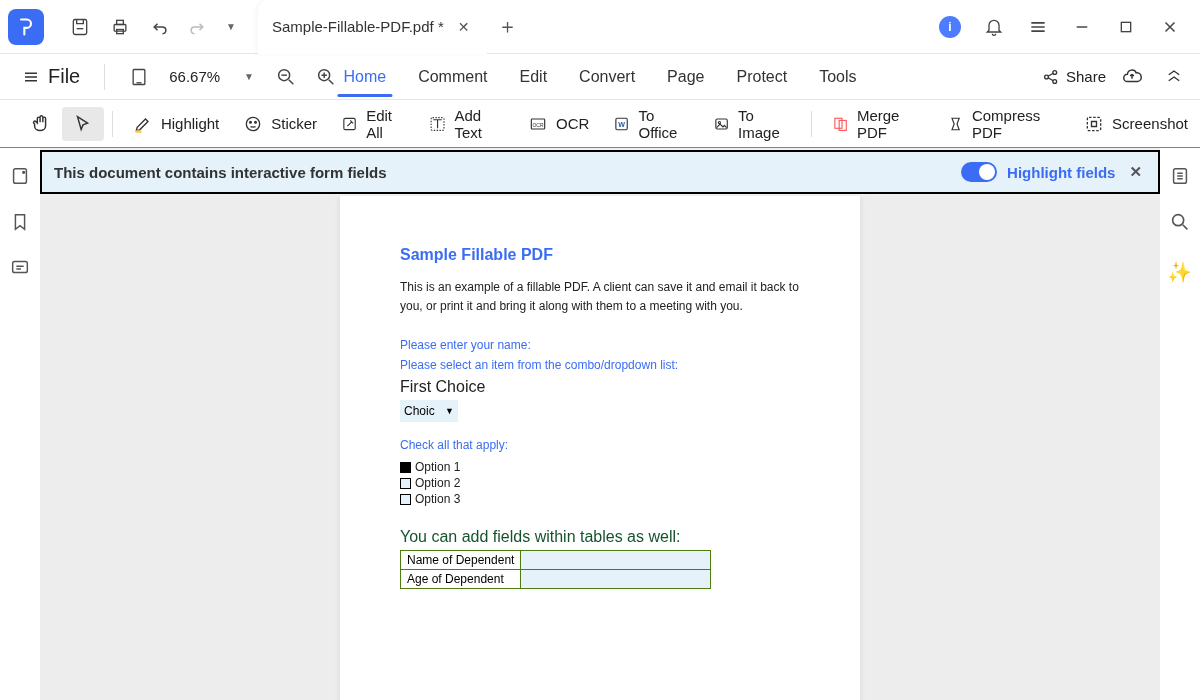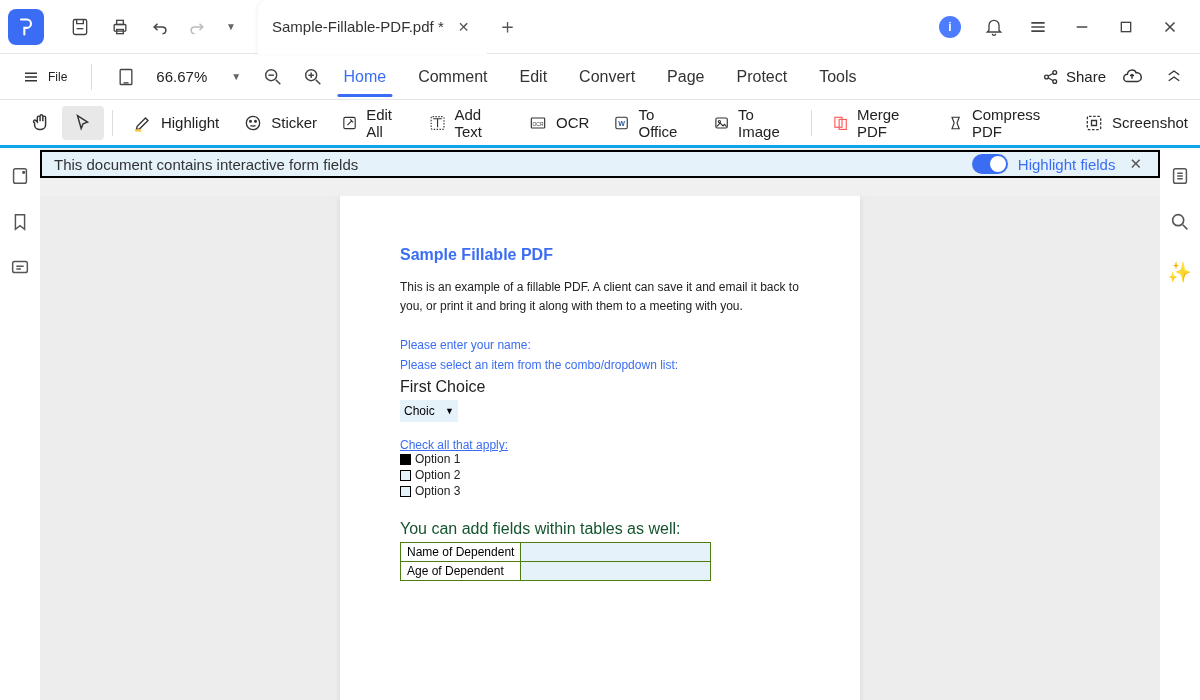--- a/index.html
+++ b/index.html
@@ -14,42 +14,42 @@
   .tab { height: 54px; background: #fff; display: flex; align-items: center; padding: 8px 14px; border-top-left-radius: 10px; border-top-right-radius: 10px; box-shadow: -2px 0 4px rgba(0,0,0,0.04); margin-left: 10px; gap: 10px; font-size: 15px; color: #333; }
   .tab-close { font-size: 14px; color: #555; cursor: pointer; padding: 2px 4px; }
   .tab-add { width: 40px; display: flex; align-items: center; justify-content: center; font-size: 20px; color: #555; cursor: pointer; }
   .win-ctrls { margin-left: auto; display: flex; align-items: center; gap: 0; padding-right: 8px; }
   .win-btn { width: 44px; height: 44px; display: flex; align-items: center; justify-content: center; cursor: pointer; }
   .notif-dot { width: 22px; height: 22px; background: #4e7cff; border-radius: 50%; display:flex;align-items:center;justify-content:center;color:#fff;font-size:12px;font-weight:bold;}
 
   
   .menubar { height: 46px; background: #fff; display: flex; align-items: center; border-bottom: 1px solid #e5e5e5; }
   .mb-left { display: flex; align-items: center; gap: 8px; padding-left: 16px; }
-  .hamburger-file { display:flex; align-items:center; gap:8px; font-size:12px; color:#222; cursor:pointer; padding: 4px 6px;}
+  .hamburger-file { display:flex; align-items:center; gap:8px; font-size:20px; color:#222; cursor:pointer; padding: 4px 6px;}
   .vdiv { width:1px; height:26px; background:#ddd; margin:0 10px; }
   .zoom-pct { font-size:15px; color:#222; padding:0 6px; }
   .zoom-dd { font-size:10px; color:#666; padding:0 8px 0 10px; cursor:pointer;}
   .zoom-btn { width:32px;height:32px;display:flex;align-items:center;justify-content:center;cursor:pointer;}
   .mb-center { position:absolute; left:50%; transform:translateX(-50%); display:flex; gap:0; }
   .mtab { padding: 10px 16px; font-size:16px; color:#333; cursor:pointer; position:relative;}
   .mtab.active { color:#3b6df4; }
   .mtab.active::after { content:""; position:absolute; left:10px; right:10px; bottom:-1px; height:3px; background:#3b6df4; border-radius:2px;}
   .mb-right { margin-left:auto; display:flex; align-items:center; gap:10px; padding-right:10px;}
   .share-grp { display:flex; align-items:center; gap:6px; font-size:15px; color:#222; cursor:pointer;}
 
   
-  .toolbar { height: 48px; background:#fff; display:flex; align-items:center; padding-left:20px; gap:0; border-bottom:3px solid #0ea5e9;}
+  .toolbar { height: 48px; background:#fff; display:flex; align-items:center; padding-left:20px; gap:0; border-bottom:1px solid #0ea5e9;}
   .tool { display:flex; align-items:center; gap:8px; padding:6px 12px; font-size:15px; color:#222; cursor:pointer; border-radius:4px;}
   .tool.iconly { padding:6px 10px;}
   .tool.sel { background:#e8e8e8;}
   .tdiv { width:1px; height:26px; background:#ddd; margin:0 8px;}
 
   
   .banner-wrap { position:relative; }
-  .banner { margin: 2px 40px 0 40px; height:28px; background:#e6f2fa; border:2px solid #000; display:flex; align-items:center; padding:11px 12px; font-size:15px; color:#333;}
+  .banner { margin: 2px 40px 0 40px; height:44px; background:#e6f2fa; border:2px solid #000; display:flex; align-items:center; padding:11px 12px; font-size:15px; color:#333;font-weight:bold;}
   .banner-right { margin-left:auto; display:flex; align-items:center; gap:10px;}
   .toggle { width:36px; height:20px; background:#3b6df4; border-radius:10px; position:relative; cursor:pointer;}
   .toggle::after { content:""; position:absolute; right:2px; top:2px; width:16px; height:16px; background:#fff; border-radius:50%;}
   .hl-label { color:#3b6df4; font-size:15px;}
   .banner-x { color:#555; cursor:pointer; padding:2px 4px;}
 
   
   .left-rail { position:absolute; left:0; top:148px; width:40px; height:calc(100% - 148px); background:#fff; display:flex; flex-direction:column; align-items:center; gap:18px; padding-top:14px;}
   .right-rail { position:absolute; right:0; top:148px; width:40px; height:calc(100% - 148px); background:#fff; display:flex; flex-direction:column; align-items:center; gap:18px; padding-top:14px;}
   .rail-ico { width:28px; height:28px; display:flex; align-items:center; justify-content:center; cursor:pointer;}
@@ -361,21 +361,21 @@
 
     <div class="fld-label">Please enter your name:</div>
 
     <div class="fld-label">Please select an item from the combo/dropdown list:</div>
     <div class="combo-txt">First Choice</div>
     <div class="combo-sel">
       <span>Choic</span>
       <span style="font-size:9px;">▼</span>
     </div>
 
-    <div class="fld-label" style="margin-bottom:0;text-decoration:underline;">Check all that apply:</div>
+    <div class="fld-label" style="margin-bottom:8px;">Check all that apply:</div>
     <div class="chk-row">
         <div class="chk filled"></div>
         <span>Option 1</span>
       </div>
     <div class="chk-row">
         <div class="chk"></div>
         <span>Option 2</span>
       </div>
     <div class="chk-row">
         <div class="chk"></div>

